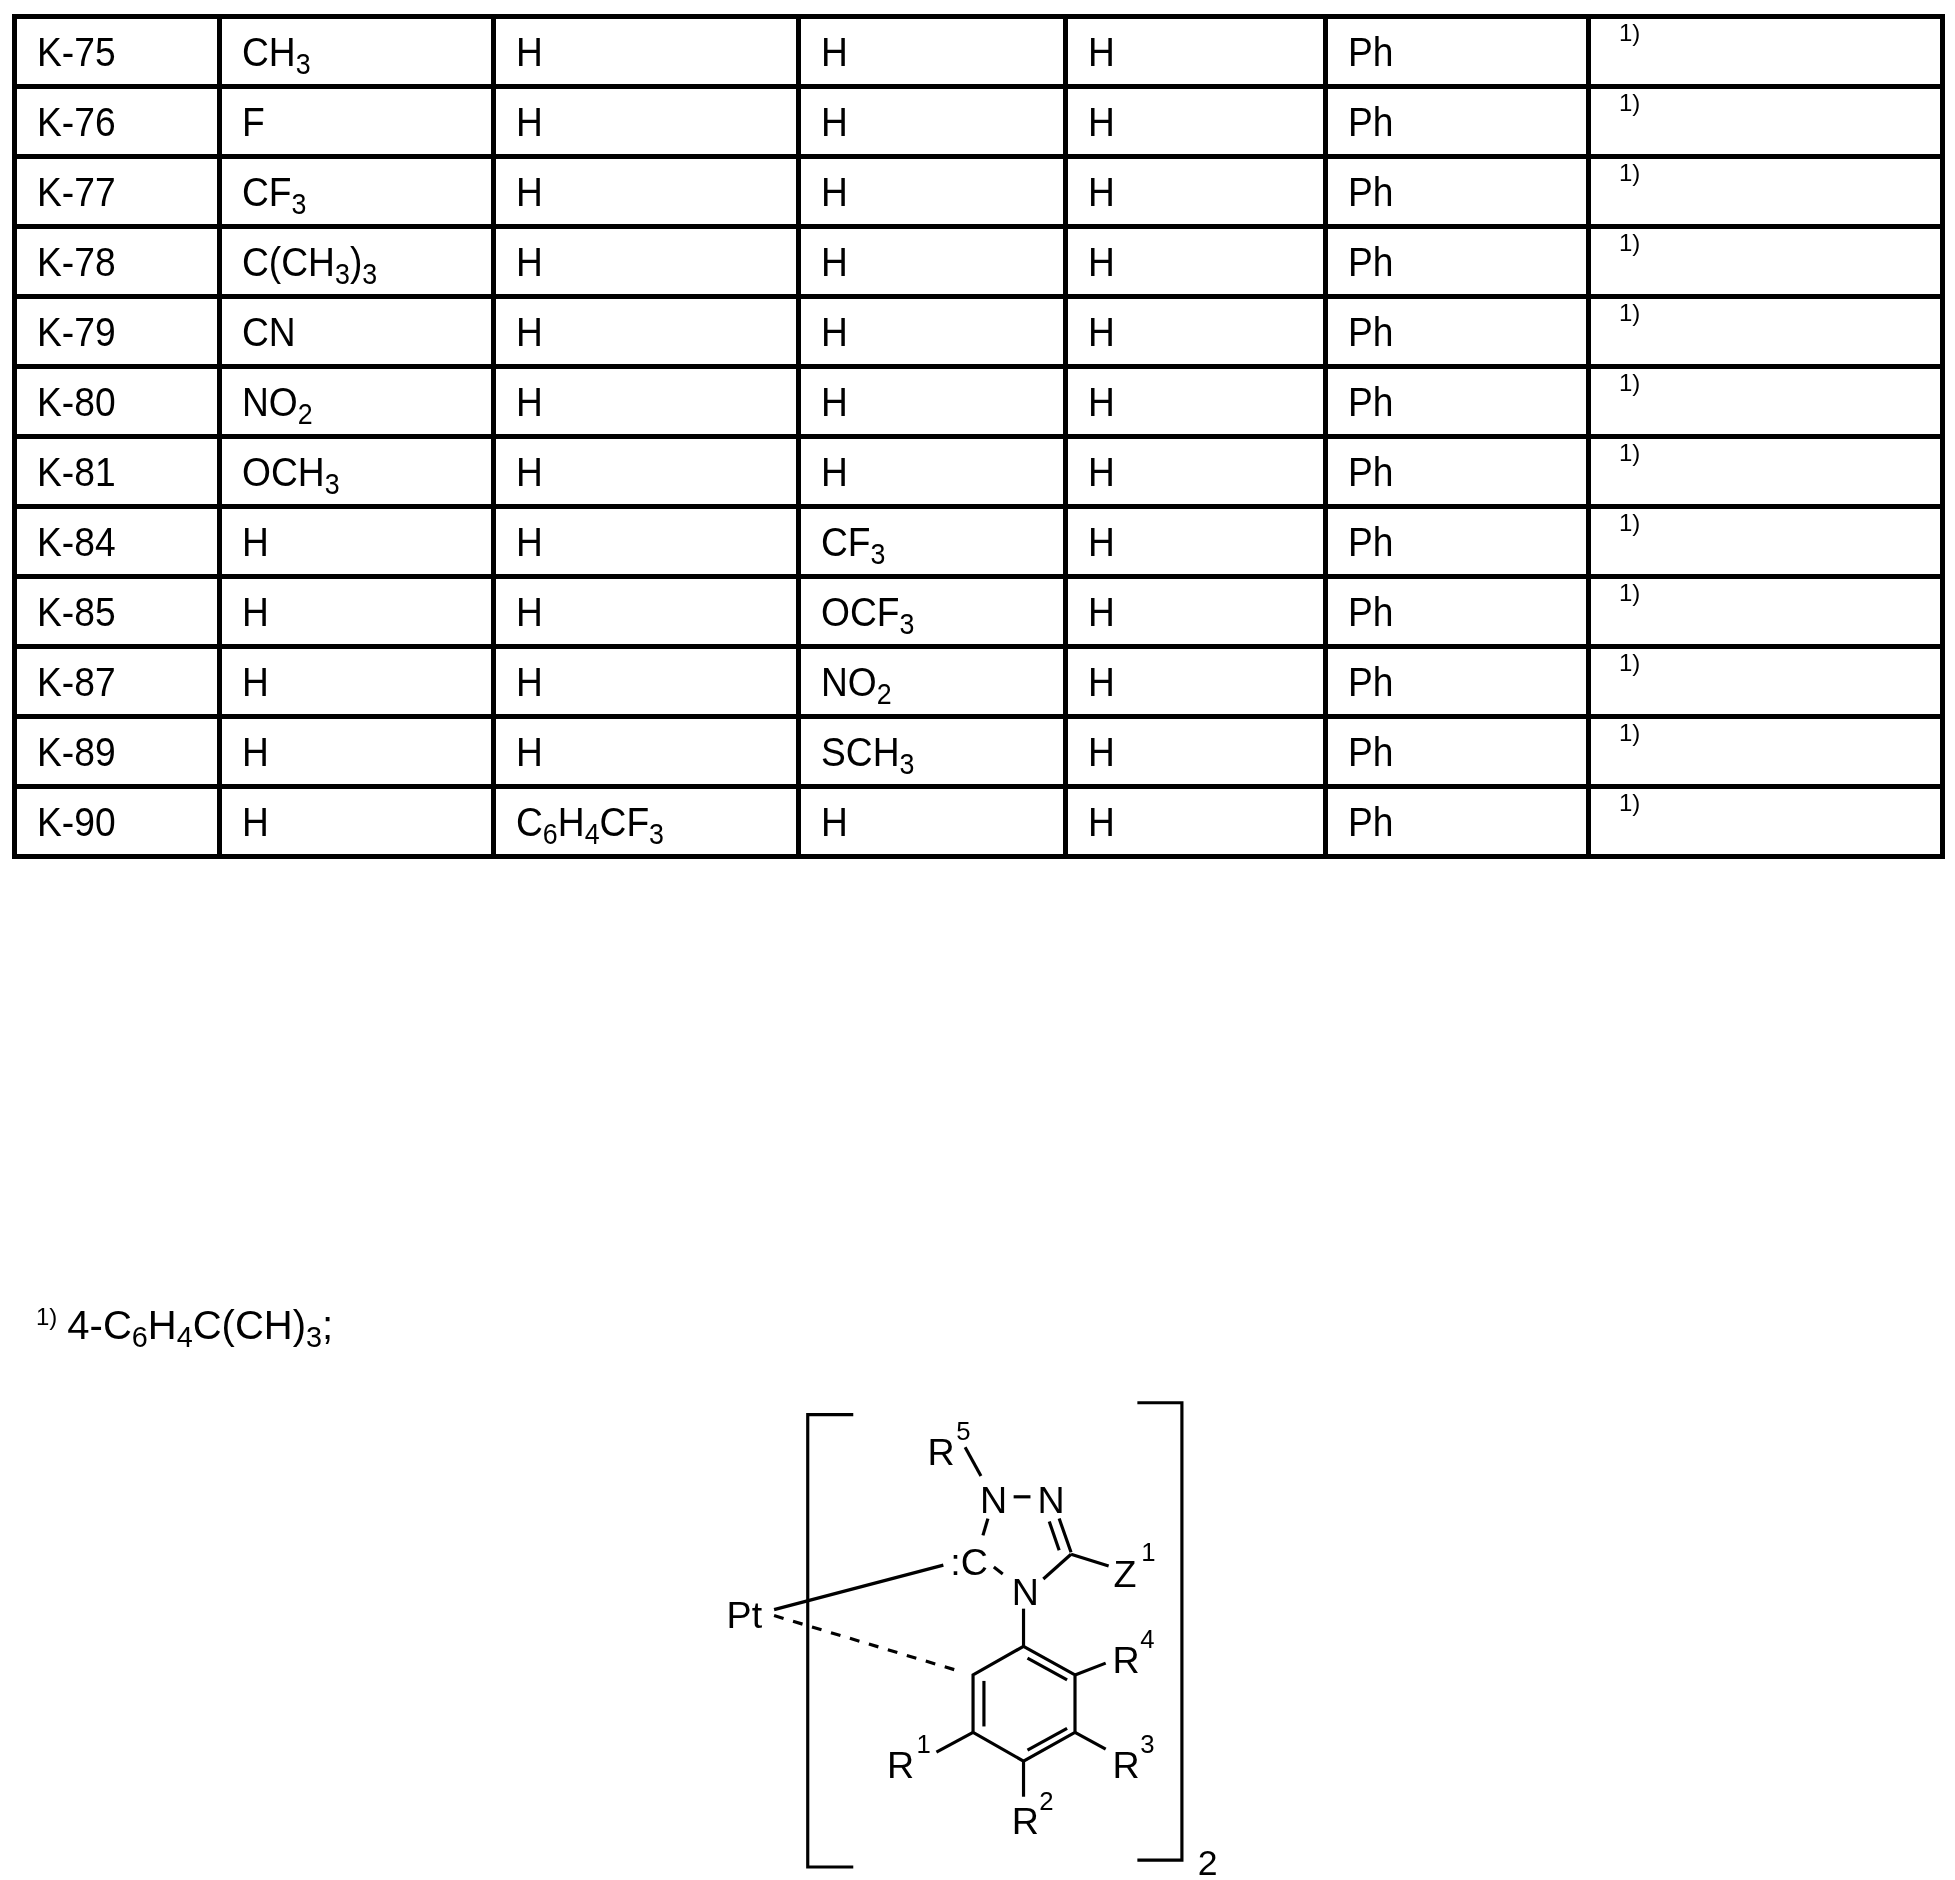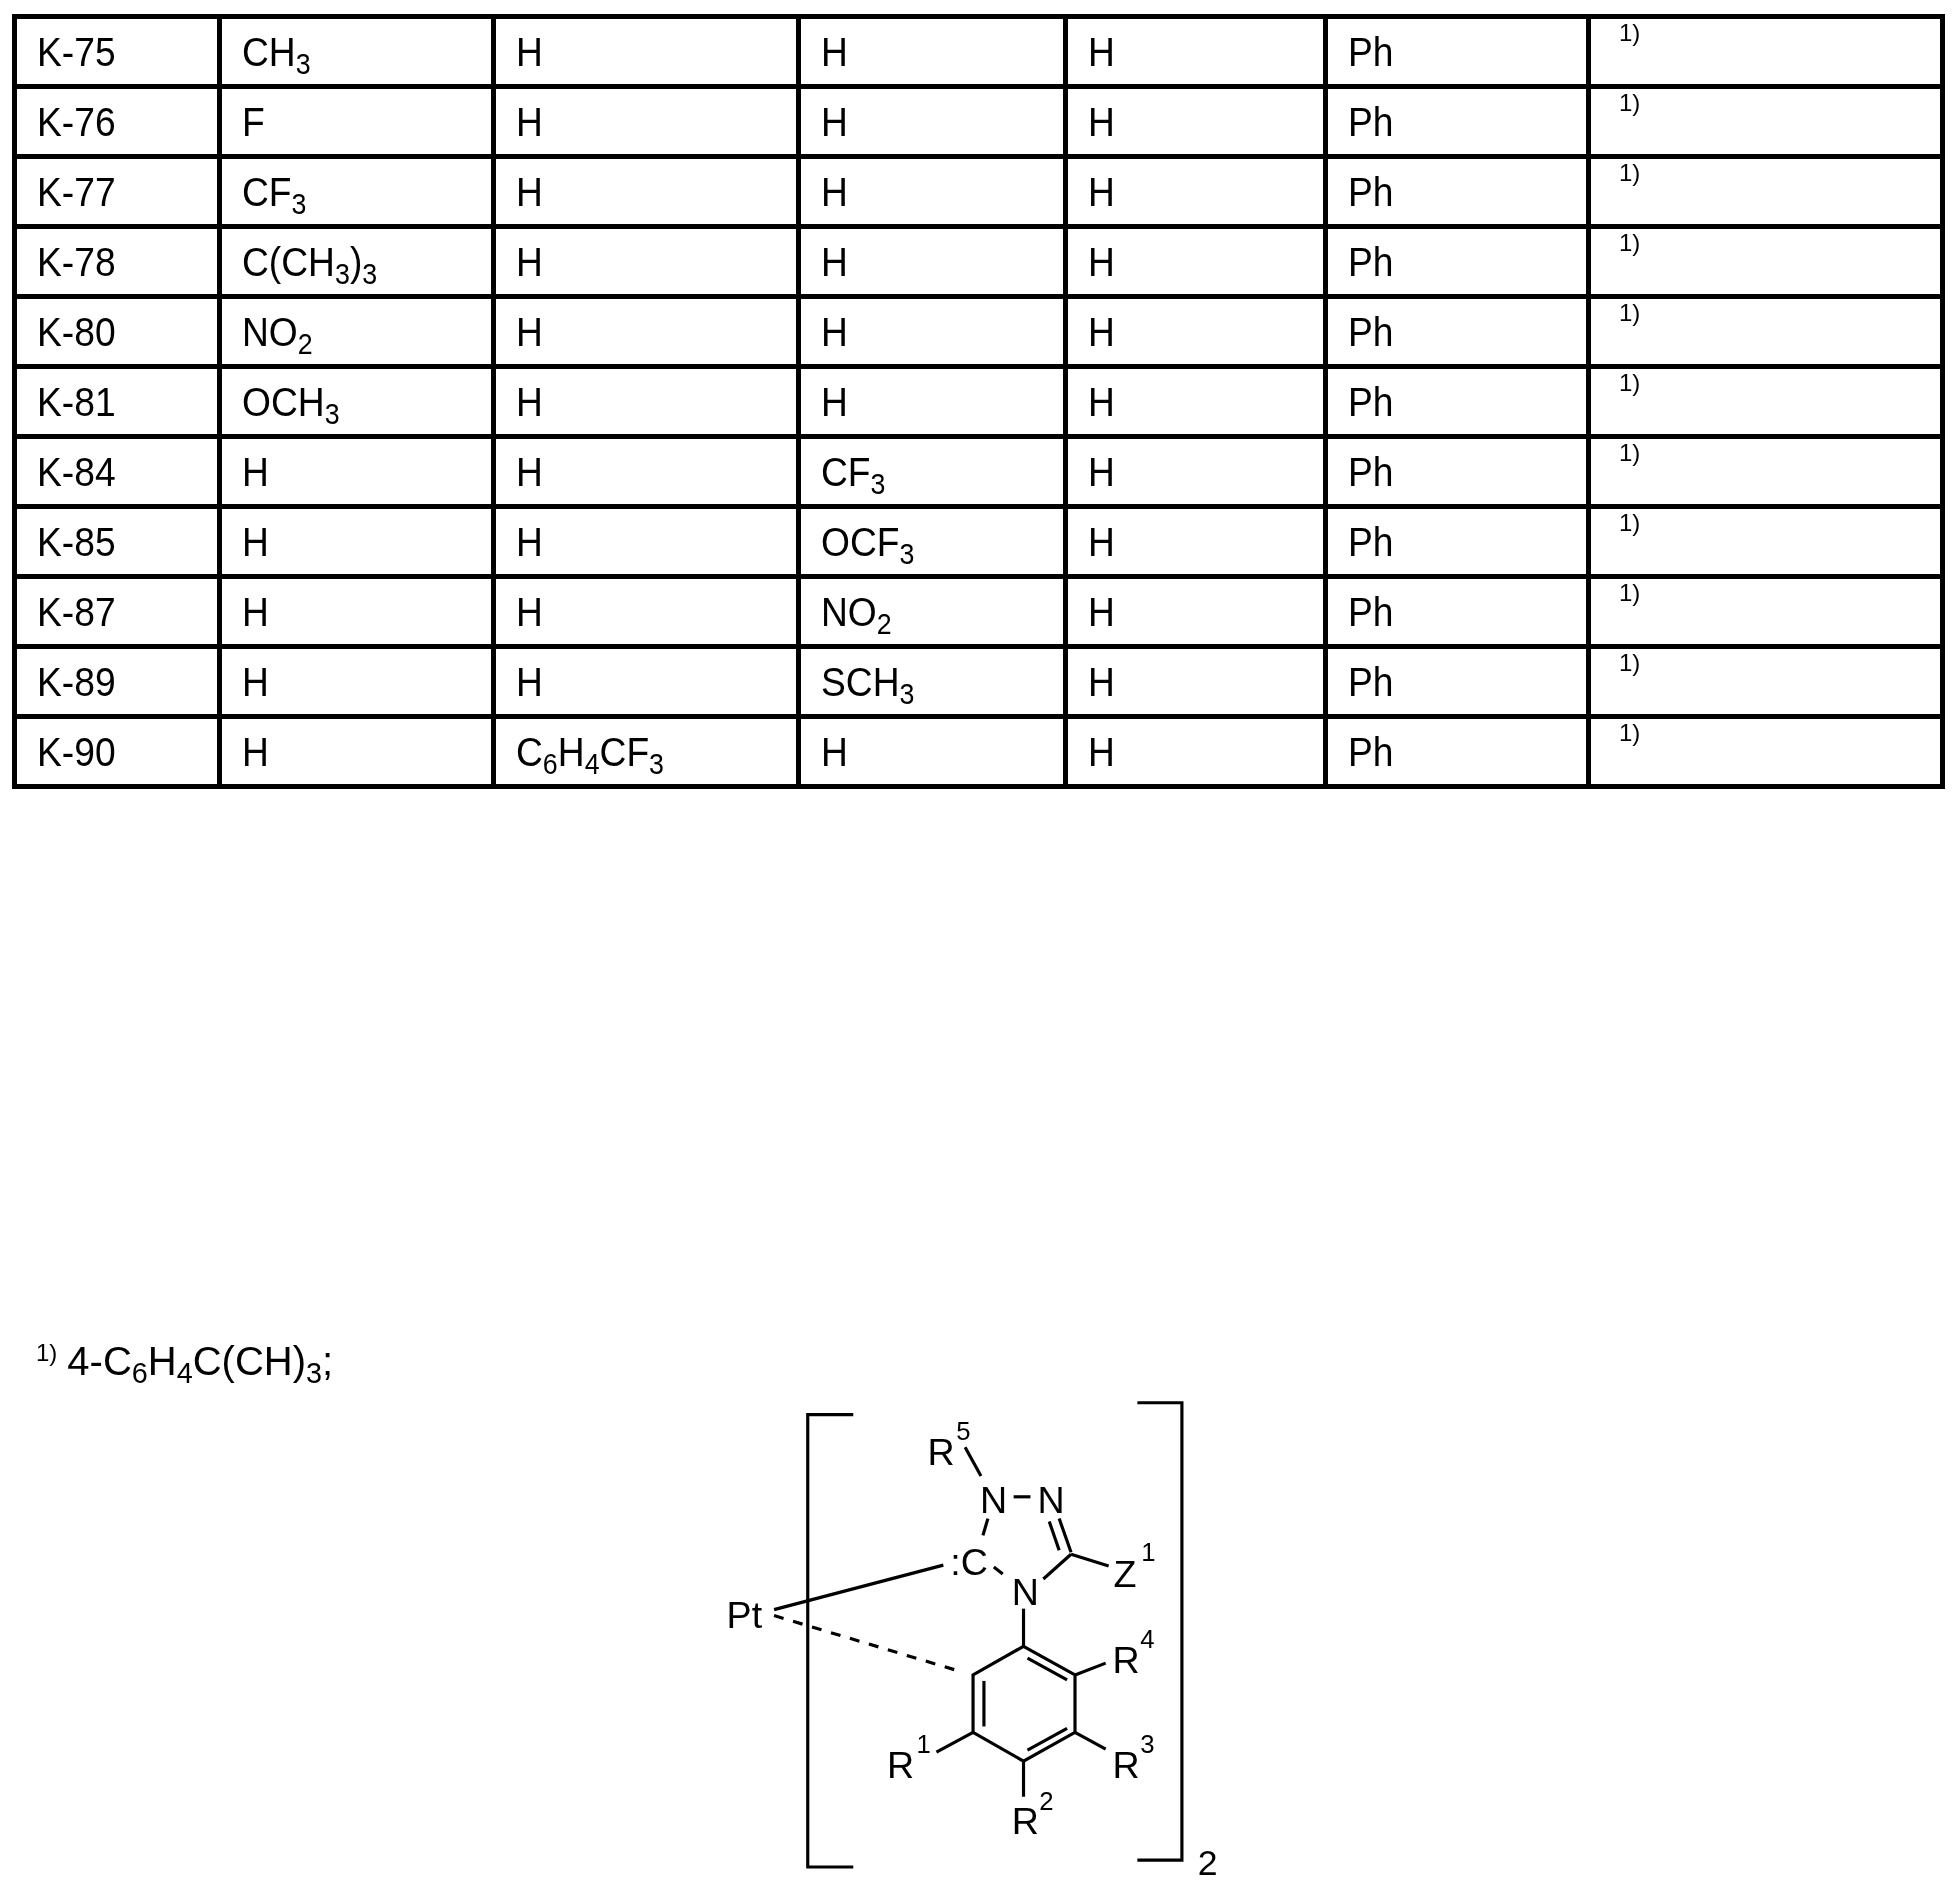--- a/index.html
+++ b/index.html
@@ -8,21 +8,21 @@
   #tbl { position: absolute; left: 12px; top: 14px; border-collapse: collapse;
          table-layout: fixed; }
   #tbl td { border: 5px solid #000; height: 70px; padding: 0 0 0 20px;
             vertical-align: top; font-size: 40px; line-height: 40px;
             white-space: nowrap; box-sizing: border-box; }
   #tbl td .v { display: inline-block; padding-top: 13px; transform: scaleX(0.93); transform-origin: left top; }
   #tbl td.fn { font-size: 24px; line-height: 24px; padding-left: 28px; }
   #tbl td.fn .v { padding-top: 2px; transform: none; }
   sub { font-size: 0.72em; vertical-align: -0.28em; line-height: 0; }
   #footnote { position: absolute; left: 36px; top: 1303px; font-size: 40px; line-height: 44px;
-              white-space: nowrap; margin-top: 36px; }
+              white-space: nowrap; }
   #footnote .mark { font-size: 24px; position: relative; top: -14px; margin-right: 10px; }
   #structure { position: absolute; left: 0; top: 0; width: 1955px; height: 1880px; pointer-events: none; }
   #structure text { font-family: "Liberation Sans", sans-serif; fill: #000; }
 </style>
 </head>
 <body>
 
 <table id="tbl">
   <colgroup id="cols">
       <col style="width: 205px;">
@@ -57,20 +57,29 @@
     <td><span class="v">CF<sub>3</sub></span></td>
     <td><span class="v">H</span></td>
     <td><span class="v">H</span></td>
     <td><span class="v">H</span></td>
     <td><span class="v">Ph</span></td>
     <td class="fn"><span class="v">1)</span></td>
   </tr>
       <tr>
     <td><span class="v">K-78</span></td>
     <td><span class="v">C(CH<sub>3</sub>)<sub>3</sub></span></td>
+    <td><span class="v">H</span></td>
+    <td><span class="v">H</span></td>
+    <td><span class="v">H</span></td>
+    <td><span class="v">Ph</span></td>
+    <td class="fn"><span class="v">1)</span></td>
+  </tr>
+      <tr>
+    <td><span class="v">K-79</span></td>
+    <td><span class="v">CN</span></td>
     <td><span class="v">H</span></td>
     <td><span class="v">H</span></td>
     <td><span class="v">H</span></td>
     <td><span class="v">Ph</span></td>
     <td class="fn"><span class="v">1)</span></td>
   </tr>
       <tr>
     <td><span class="v">K-80</span></td>
     <td><span class="v">NO<sub>2</sub></span></td>
     <td><span class="v">H</span></td>

